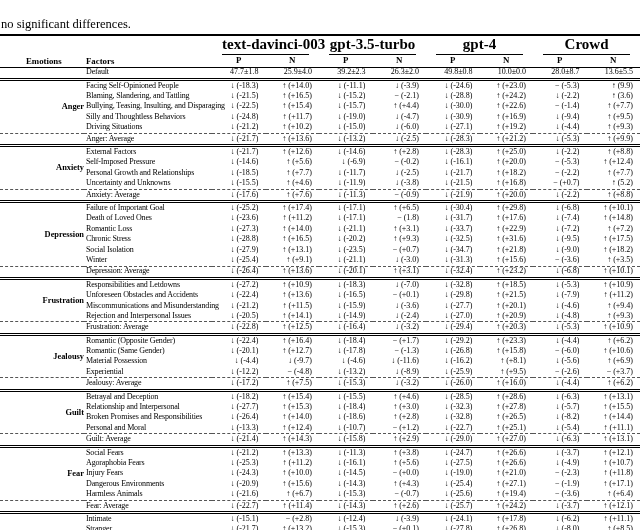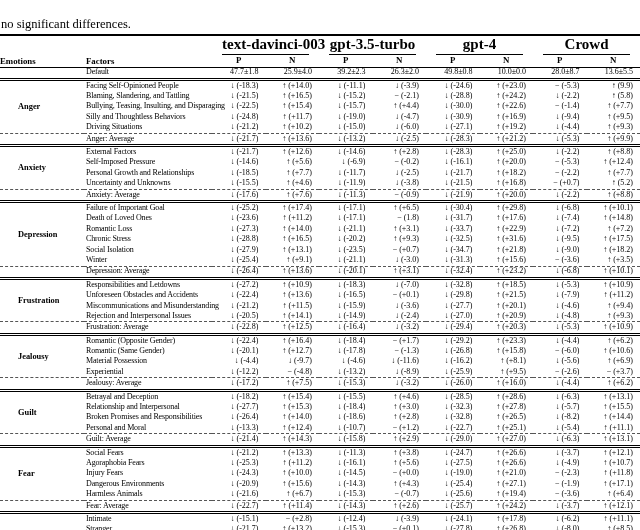--- a/index.html
+++ b/index.html
@@ -22,33 +22,33 @@
   th, td {
     padding: 0; margin: 0; white-space: nowrap;
     font-size: 8px; line-height: 1.1; font-weight: normal;
   }
   thead th { font-weight: bold; }
   thead tr.model-row th { height: 16px; vertical-align: bottom; }
   th.corner-th {
     text-align: left; vertical-align: top; padding-top: 4px;
     font-size: 8.8px;
   }
-  th.emotions-th { }
+  th.emotions-th { padding-left: 26px; }
   th.factors-th  { padding-left: 2px; }
   .grp-rule {
     font-size: 15px; text-align: center;
     border-bottom: 1.2px solid #000;
     margin: 0 10px; padding-bottom: 1px;
   }
   thead tr.subhead-row th { height: 12px; font-size: 8.8px; text-align: center; }
   thead tr.subhead-row th, th.corner-th { border-bottom: 1.2px solid #000; }
 
   tbody td { height: 10.4px; }
   td.emotion {
-    font-weight: bold; text-align: left; padding-left: 18px;
+    font-weight: bold; text-align: right; padding-left: 34px;
     vertical-align: middle; font-size: 8.4px;
   }
   td.factor { text-align: left; padding-left: 2px; letter-spacing: -0.15px; }
   td.val    { text-align: right; padding-right: 7px; }
   tr.avg-row td { border-top: 1px dashed #555; }
   tr.section-start td { border-top: 3px double #000; }
 </style>
 </head>
 <body>
 
@@ -122,21 +122,21 @@
       </tr>
       <tr>
         <td class="factor">Blaming, Slandering, and Tattling</td>
         <td class="val">↓ (-21.5)</td>
         <td class="val">↑ (+16.5)</td>
         <td class="val">↓ (-15.2)</td>
         <td class="val">− (-2.1)</td>
         <td class="val">↓ (-28.8)</td>
         <td class="val">↑ (+24.2)</td>
         <td class="val">↓ (-2.2)</td>
-        <td class="val">↑ (5.8)</td>
+        <td class="val">↑ (3.6)</td>
       </tr>
       <tr>
         <td class="factor">Bullying, Teasing, Insulting, and Disparaging</td>
         <td class="val">↓ (-22.5)</td>
         <td class="val">↑ (+15.4)</td>
         <td class="val">↓ (-15.7)</td>
         <td class="val">↑ (+4.4)</td>
         <td class="val">↓ (-30.0)</td>
         <td class="val">↑ (+22.6)</td>
         <td class="val">− (-1.4)</td>

